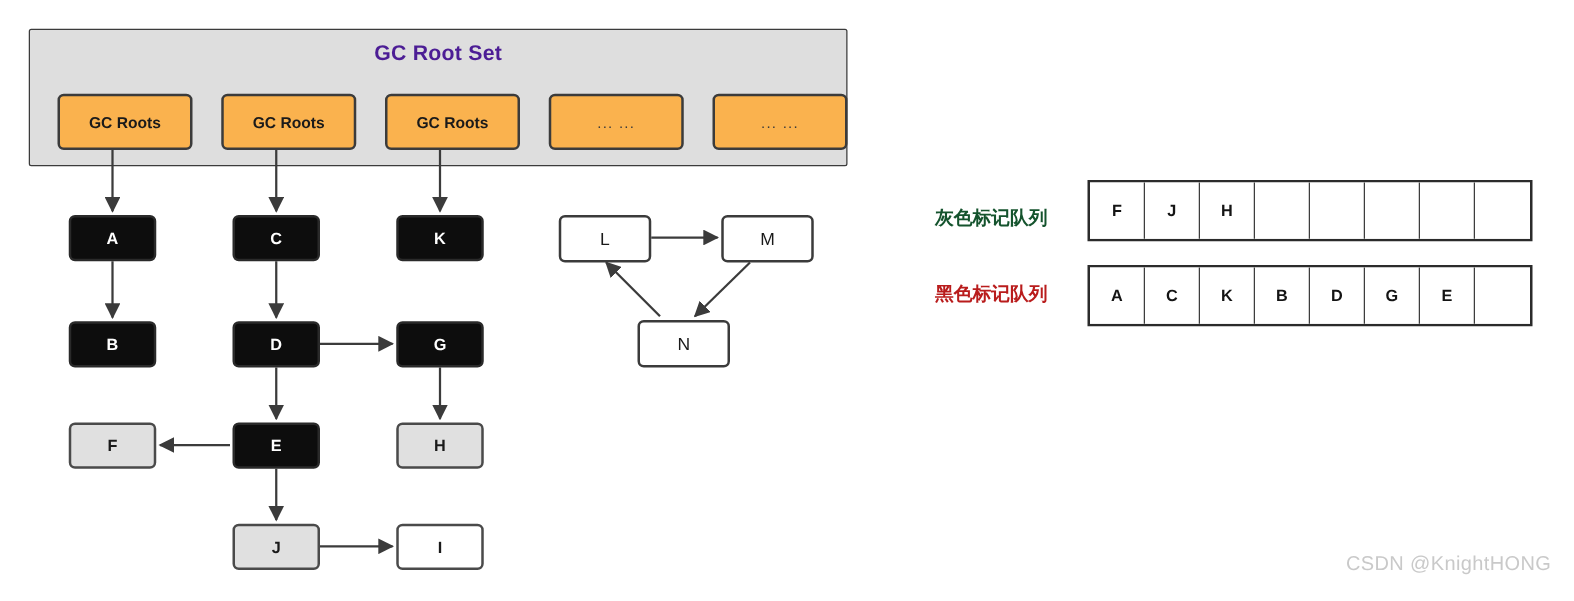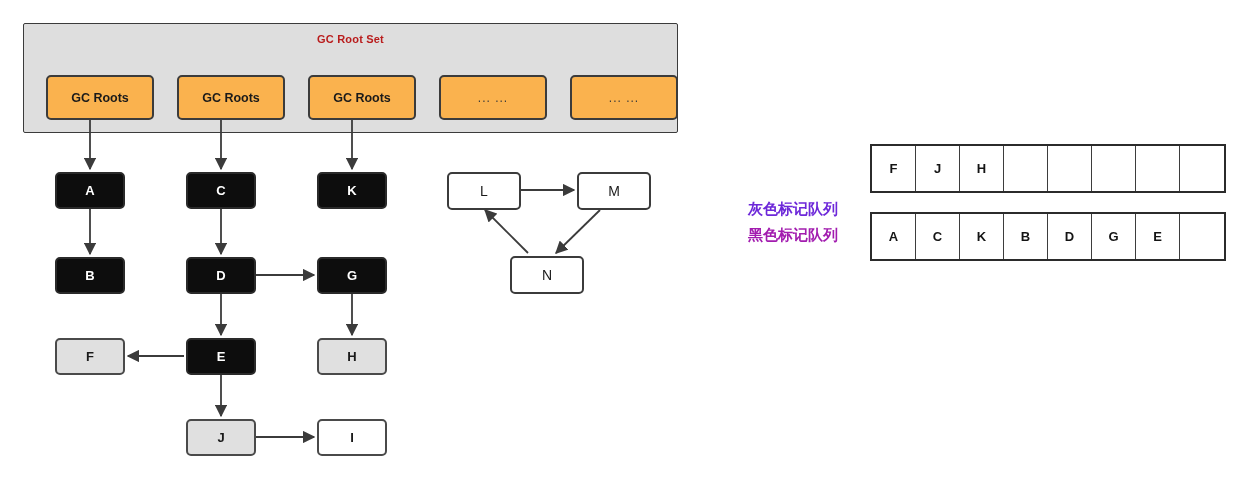--- a/index.html
+++ b/index.html
@@ -42,23 +42,23 @@
     border: 1px solid #3b3b3b;
     border-radius: 2px;
     box-sizing: border-box;
   }
   .root-panel-title {
     position: absolute;
     left: 0;
     top: 9px;
     width: 100%;
     text-align: center;
-    font-size: 11px;
-    font-weight: bold;
-    color: #b91c1c;
+    font-size: 17px;
+    font-weight: bold;
+    color: #4c1d95;
     letter-spacing: .2px;
   }
   .gcroot-box {
     position: absolute;
     top: 75px;
     width: 108px;
     height: 45px;
     background: #fab24e;
     border: 2px solid #3b3b3b;
     border-radius: 5px;
@@ -117,22 +117,22 @@
   }
 
   
   .queue-label {
     position: absolute;
     font-size: 15px;
     font-weight: bold;
     font-family: "DejaVu Sans", "Liberation Sans", sans-serif;
     white-space: nowrap;
   }
-  .queue-label.gray  { color: #6d28d9; margin-top: 35px; }
-  .queue-label.black { color: #a21caf; }
+  .queue-label.gray  { color: #14532d; }
+  .queue-label.black { color: #b91c1c; }
 
   .queue {
     position: absolute;
     display: flex;
     border: 2px solid #2b2b2b;
     box-sizing: border-box;
     background: #ffffff;
   }
   .queue-cell {
     width: 44px;
@@ -238,14 +238,15 @@
     <div class="queue-cell">A</div>
     <div class="queue-cell">C</div>
     <div class="queue-cell">K</div>
     <div class="queue-cell">B</div>
     <div class="queue-cell">D</div>
     <div class="queue-cell">G</div>
     <div class="queue-cell">E</div>
     <div class="queue-cell"></div>
   </div>
 
+  <div class="watermark">CSDN @KnightHONG</div>
 
 </div>
 
 </body></html>

